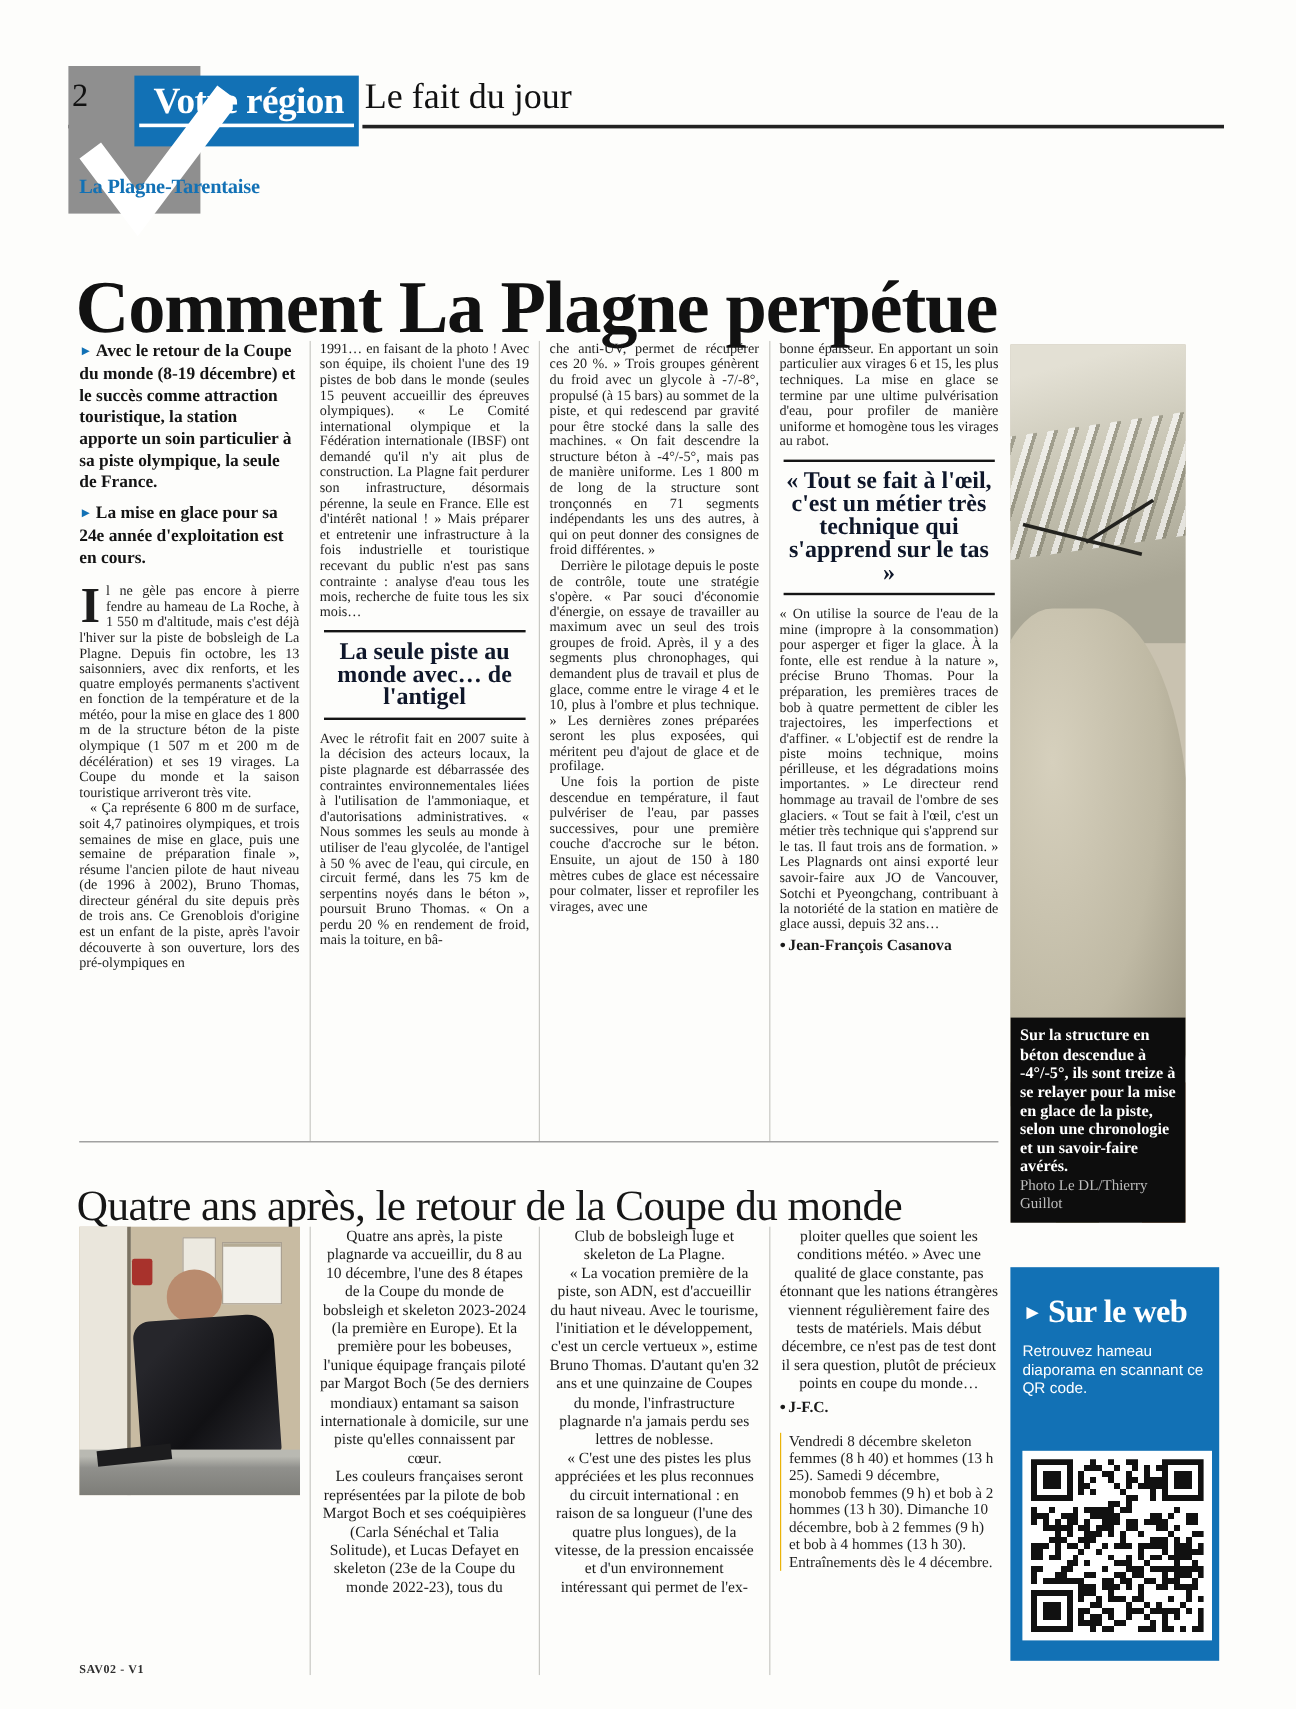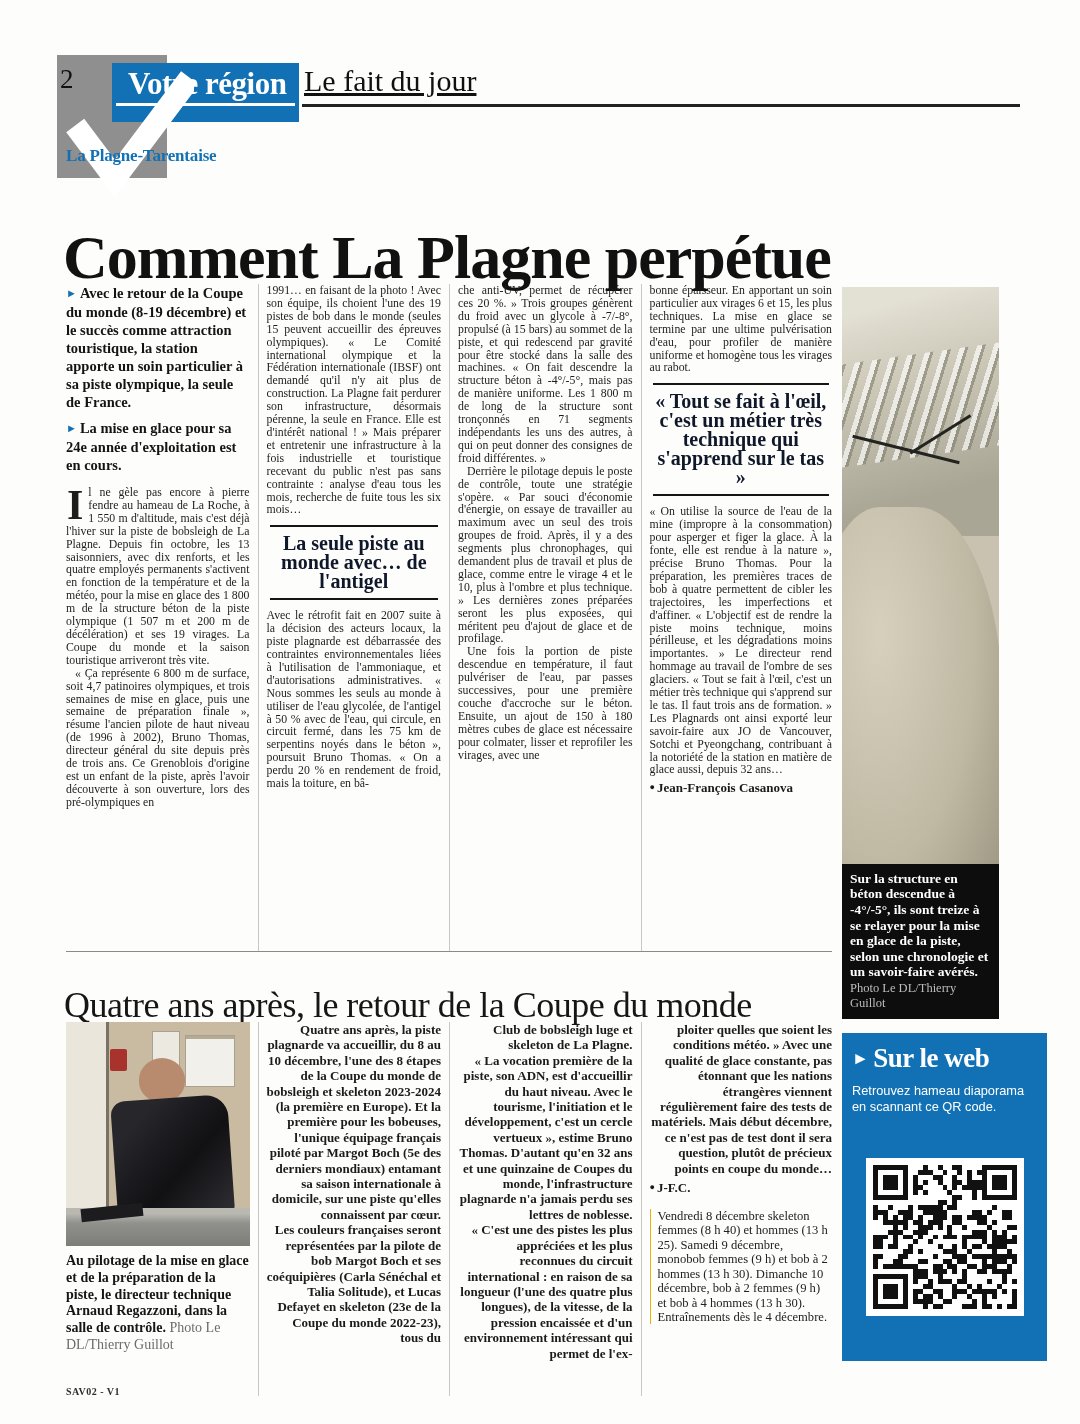--- a/index.html
+++ b/index.html
@@ -11,21 +11,21 @@
   .abs{position:absolute;}
 
   
   .logo-box{left:57px;top:55px;width:110px;height:123px;background:#8f8f8f;z-index:1;}
   .check-svg{left:62px;top:70px;width:132px;height:132px;z-index:3;}
   .section-box{left:112px;top:63px;width:187px;height:59px;background:#1271b5;z-index:2;}
   .section-label{position:absolute;left:16px;top:3px;z-index:4;color:#fff;
     font-weight:700;font-size:31px;letter-spacing:-0.5px;white-space:nowrap;}
   .section-underline{position:absolute;left:4px;right:4px;top:40px;height:3px;background:#fff;z-index:4;}
   .page-number{left:60px;top:64px;font-size:27px;color:#111;z-index:4;}
-  .rubric{left:304px;top:64px;font-size:30px;color:#111;text-decoration:underline;}
+  .rubric{left:304px;top:64px;font-size:30px;color:#111;}
   .hrule-a{left:57px;top:104px;width:38px;height:3px;background:#222;}
   .hrule-b{left:302px;top:104px;width:718px;height:3px;background:#222;}
   .locality{left:66px;top:146px;font-weight:700;font-size:17px;color:#1271b5;z-index:4;letter-spacing:-0.2px;}
 
   
   .headline1{left:63px;top:184px;width:990px;font-weight:700;font-size:62px;
     line-height:1.02;letter-spacing:-1px;color:#111;white-space:nowrap;}
   .rule2{left:66px;top:951px;width:766px;height:1px;background:#8a8a8a;}
   .headline2{left:64px;top:957px;width:780px;font-weight:400;font-size:36px;
     line-height:1.05;letter-spacing:-0.5px;color:#161616;white-space:nowrap;}
@@ -47,41 +47,41 @@
   .ind{text-indent:9px;}
   .dropcap{float:left;font-weight:700;font-size:42px;line-height:34px;padding:2px 5px 0 1px;}
 
   .subhead,.pullquote{border-top:2px solid #151515;border-bottom:2px solid #151515;
     margin:9px 3px;padding:7px 1px;font-weight:700;font-size:20px;line-height:19px;
     text-align:center;color:#0f172a;}
   .byline{margin-top:4px;font-weight:700;font-size:13px;}
   .dot{font-size:9px;position:relative;top:-2px;margin-right:2px;}
 
   
-  .photo1{left:842px;top:287px;width:157px;height:732px;overflow:hidden;background:#c9c2b0;}
+  .photo1{left:842px;top:287px;width:146px;height:732px;overflow:hidden;background:#c9c2b0;}
   .ph1-roof{position:absolute;left:0;top:0;right:0;height:34%;
     background:linear-gradient(165deg,#e3e0d4 10%,#c5c2b1 45%,#a9a695 80%);}
   .ph1-lace{position:absolute;left:-10%;top:9%;width:130%;height:14%;
     background:repeating-linear-gradient(115deg,rgba(255,255,255,0.65) 0 5px,rgba(120,118,100,0.55) 5px 8px,transparent 8px 16px);
     transform:rotate(-8deg);}
   .ph1-cable{position:absolute;left:6%;top:22%;width:70%;height:3px;background:#23231f;transform:rotate(14deg);}
   .ph1-cable2{position:absolute;left:40%;top:20%;width:45%;height:3px;background:#23231f;transform:rotate(-32deg);}
   .ph1-pillar{position:absolute;left:-18%;top:30%;width:120%;height:58%;border-radius:35% 45% 20% 25%;
     background:radial-gradient(ellipse at 35% 30%,#d6d0bd 0%,#bfb9a4 55%,#958f7b 100%);}
   .ph1-ground{position:absolute;left:0;bottom:0;right:0;height:16%;
     background:linear-gradient(92deg,#a59f92 0 28%,#7d7a4e 28% 52%,#b3b2ac 52% 76%,#8f603d 76%);}
   .ph1-caption{position:absolute;left:0;right:0;bottom:0;background:#0d0d0d;
     padding:7px 8px 8px;z-index:5;}
   .ph1-caption .cap{color:#fff;font-weight:700;font-size:13.5px;line-height:15.6px;margin:0;}
   .ph1-caption .credit{color:#bdbdbd;font-size:12.5px;line-height:15px;margin:1px 0 0;}
 
   
   .a2-cols{left:66px;top:1022px;width:766px;height:374px;overflow:hidden;
     display:grid;grid-template-columns:repeat(4,1fr);}
-  .a2 p.bold-p{margin:0;font-weight:700;font-size:13px;line-height:15.4px;text-align:right;color:#1b1b1b;}
+  .a2 p.bold-p{margin:0;font-weight:400;font-size:13px;line-height:15.4px;text-align:center;color:#1b1b1b;}
   .a2 .ind{text-indent:8px;}
   .schedule{border-left:1px solid #eab308;padding-left:7px;margin-top:5px;
     font-size:12.6px;line-height:14.4px;font-weight:400;color:#222;}
 
   
   .photo2{position:relative;width:100%;height:224px;overflow:hidden;background:#c8bba2;}
   .ph2-door{position:absolute;left:0;top:0;width:22%;height:100%;background:#eae6dc;border-right:3px solid #7a7262;}
   .ph2-cal1{position:absolute;right:8%;top:6%;width:26%;height:22%;background:#f2f0ea;
     box-shadow:0 3px 0 #b5ab94 inset;border:1px solid #aaa091;}
   .ph2-cal2{position:absolute;right:38%;top:4%;width:14%;height:17%;background:#ece9e0;border:1px solid #aaa091;}
@@ -89,22 +89,22 @@
   .ph2-head{position:absolute;left:40%;top:16%;width:46px;height:44px;border-radius:50% 50% 46% 46%;background:#b98b6e;}
   .ph2-body{position:absolute;left:26%;top:34%;width:64%;height:52%;border-radius:14px 22px 4px 4px;
     background:linear-gradient(135deg,#26262b 20%,#111114 60%,#2e2e33 100%);transform:rotate(-4deg);}
   .ph2-desk{position:absolute;left:0;bottom:0;width:100%;height:17%;
     background:linear-gradient(#b9b9b2 15%,#90908c 40%,#7d7d78 100%);}
   .ph2-kbd{position:absolute;left:8%;bottom:12%;width:34%;height:6%;background:#1c1c1e;transform:rotate(-6deg);}
   .a2-caption{margin-top:7px;font-weight:700;font-size:14px;line-height:16.8px;color:#161616;}
   .a2-caption .credit{font-weight:400;color:#6b6b6b;}
 
   
-  .webbox{left:842px;top:1033px;width:205px;height:328px;background:#1271b5;color:#fff;
-    box-sizing:border-box;padding:10px 10px;}
+  .webbox{left:842px;top:1056px;width:174px;height:328px;background:#1271b5;color:#fff;
+    box-sizing:border-box;padding:22px 10px;}
   .webbox-title{font-weight:700;font-size:27px;letter-spacing:-0.5px;white-space:nowrap;}
   .webbox-title .arrow{color:#fff;font-size:17px;margin-right:5px;top:-3px;}
   .webbox-text{font-family:"Liberation Sans",sans-serif;font-size:12.8px;line-height:15.5px;
     margin-top:9px;}
   .qr-wrap{width:144px;height:144px;background:#fff;margin:44px auto 0;padding:7px;}
   .qr-wrap svg{display:block;width:144px;height:144px;}
 
   .footer-code{left:66px;top:1386px;font-weight:700;font-size:10px;letter-spacing:0.5px;color:#2e2e2e;}
 </style>
 </head>
@@ -179,21 +179,20 @@
     <div class="photo2">
       <div class="ph2-door"></div>
       <div class="ph2-cal1"></div>
       <div class="ph2-cal2"></div>
       <div class="ph2-red"></div>
       <div class="ph2-head"></div>
       <div class="ph2-body"></div>
       <div class="ph2-desk"></div>
       <div class="ph2-kbd"></div>
     </div>
-    <p class="a2-caption"><span>Au pilotage de la mise en glace et de la préparation de la piste, le directeur technique Arnaud Regazzoni, dans la salle de contrôle.</span> <span class="credit">Photo Le DL/Thierry Guillot</span></p>
   </div>
 
   <div class="col">
     <p class="bold-p">Quatre ans après, la piste plagnarde va accueillir, du 8 au 10 décembre, l'une des 8 étapes de la Coupe du monde de bobsleigh et skeleton 2023-2024 (la première en Europe). Et la première pour les bobeuses, l'unique équipage français piloté par Margot Boch (5e des derniers mondiaux) entamant sa saison internationale à domicile, sur une piste qu'elles connaissent par cœur.</p>
     <p class="bold-p ind">Les couleurs françaises seront représentées par la pilote de bob Margot Boch et ses coéquipières (Carla Sénéchal et Talia Solitude), et Lucas Defayet en skeleton (23e de la Coupe du monde 2022-23), tous du</p>
   </div>
 
   <div class="col">
     <p class="bold-p">Club de bobsleigh luge et skeleton de La Plagne.</p>
     <p class="bold-p ind">« La vocation première de la piste, son ADN, est d'accueillir du haut niveau. Avec le tourisme, l'initiation et le développement, c'est un cercle vertueux », estime Bruno Thomas. D'autant qu'en 32 ans et une quinzaine de Coupes du monde, l'infrastructure plagnarde n'a jamais perdu ses lettres de noblesse.</p>

